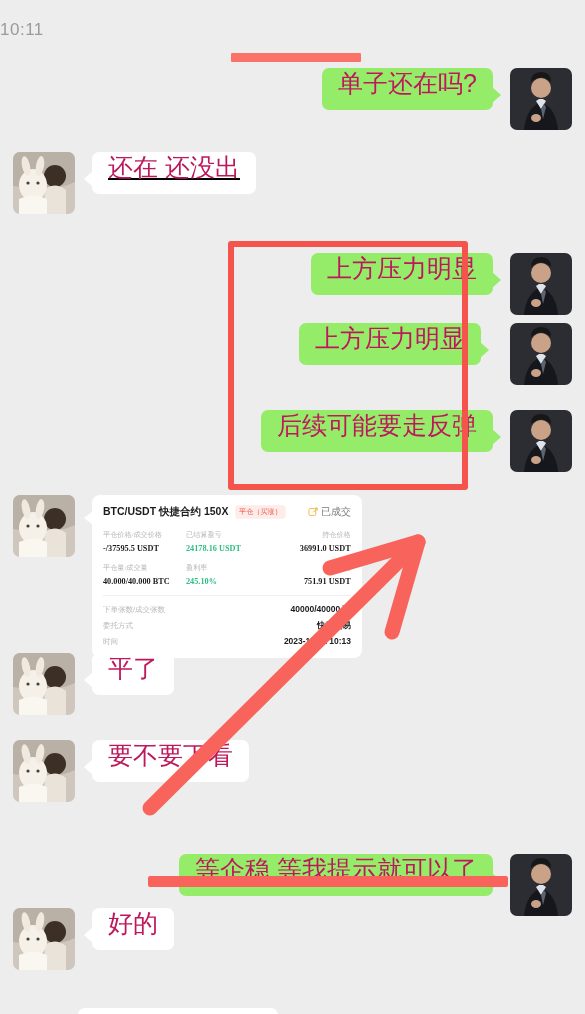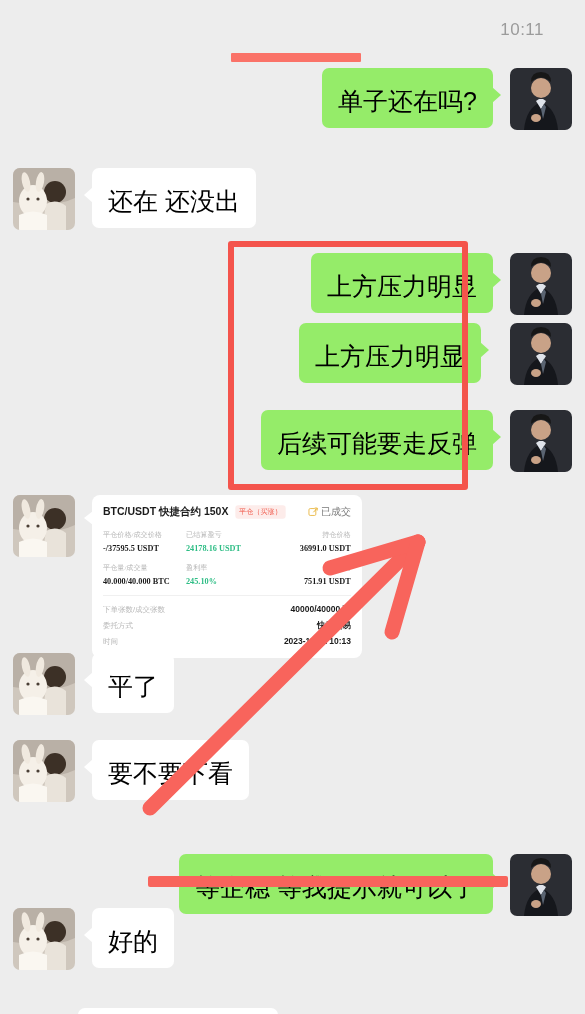--- a/index.html
+++ b/index.html
@@ -17,21 +17,21 @@
     background: #ededed;
     overflow: hidden;
   }
 
   
   .timestamp-row {
     position: absolute;
     top: 20px;
     left: 0;
     width: 544px;
-    text-align: right;
+    text-align: left;
   }
   .timestamp-text {
     font-size: 17px;
     color: #9b9b9b;
     letter-spacing: 0.5px;
   }
   .time-underline {
     position: absolute;
     left: 231px;
     top: 53px;
@@ -57,24 +57,24 @@
     flex: 0 0 auto;
     overflow: hidden;
     position: relative;
   }
   .avatar svg { display: block; width: 62px; height: 62px; }
 
   .bubble {
     position: relative;
     max-width: 390px;
     border-radius: 7px;
-    padding: 20px 16px 14px 16px;
+    padding: 2px 16px 14px 16px;
     font-size: 25px;
     line-height: 1.05;
-    color: #000000;
+    color: #be185d;
     white-space: nowrap;
     box-sizing: border-box;
   }
   .bubble.white { background: #ffffff; margin-left: 17px; }
   .bubble.green { background: #95ec69; margin-right: 17px; }
 
   .bubble.white::before {
     content: "";
     position: absolute;
     left: -8px;
@@ -249,21 +249,21 @@
         <path d="M14 62 q2 -22 17 -28 l0 28z" fill="#15171c"></path>
         <path d="M48 62 q-2 -22 -17 -28 l0 28z" fill="#15171c"></path>
         <path d="M26 33 l5 8 l5 -8 l-3 -2 l-4 0z" fill="#dfe3ea"></path>
         <path d="M31 41 l3 -5 l2 3 l-3 12z" fill="#5a6472"></path>
         <ellipse cx="26" cy="50" rx="5" ry="4" fill="#c9a287"></ellipse>
       </svg>
     </div>
     <div class="bubble green">单子还在吗?</div>
   </div>
 
-  <div class="msg left" style="top:168px;">
+  <div class="msg left" style="top:152px;text-decoration:underline;">
     <div class="avatar">
       <svg viewBox="0 0 62 62">
         <rect width="62" height="62" fill="#cfc7bd"></rect>
         <path d="M0 0 h62 v30 q-20 10 -62 4z" fill="#b9b0a6"></path>
         <circle cx="42" cy="24" r="11" fill="#3c3026"></circle>
         <path d="M33 36 q10 -6 20 2 l0 24 h-24z" fill="#e9e3da"></path>
         <ellipse cx="20" cy="33" rx="14" ry="16" fill="#f5f0e8"></ellipse>
         <ellipse cx="13" cy="14" rx="4" ry="10" fill="#f0e9df" transform="rotate(-12 13 14)"></ellipse>
         <ellipse cx="27" cy="14" rx="4" ry="10" fill="#f0e9df" transform="rotate(10 27 14)"></ellipse>
         <circle cx="15" cy="31" r="1.6" fill="#4a3f35"></circle>

